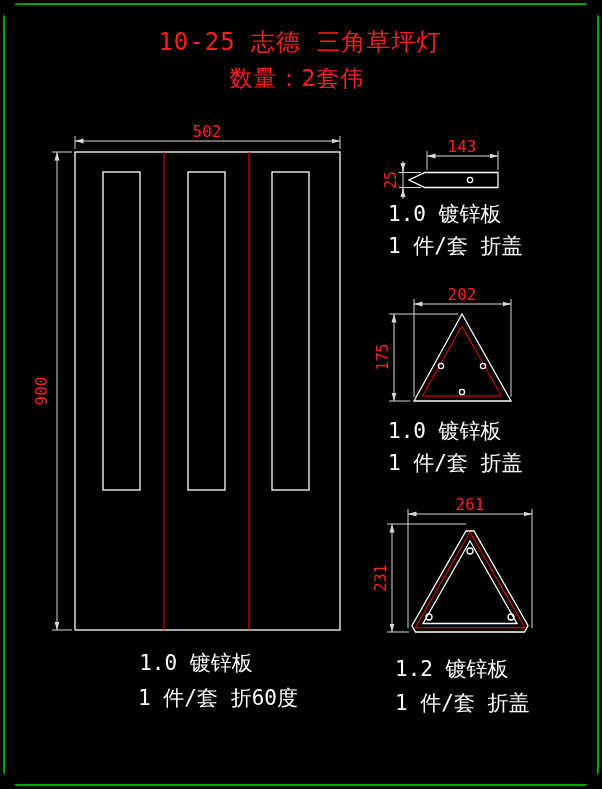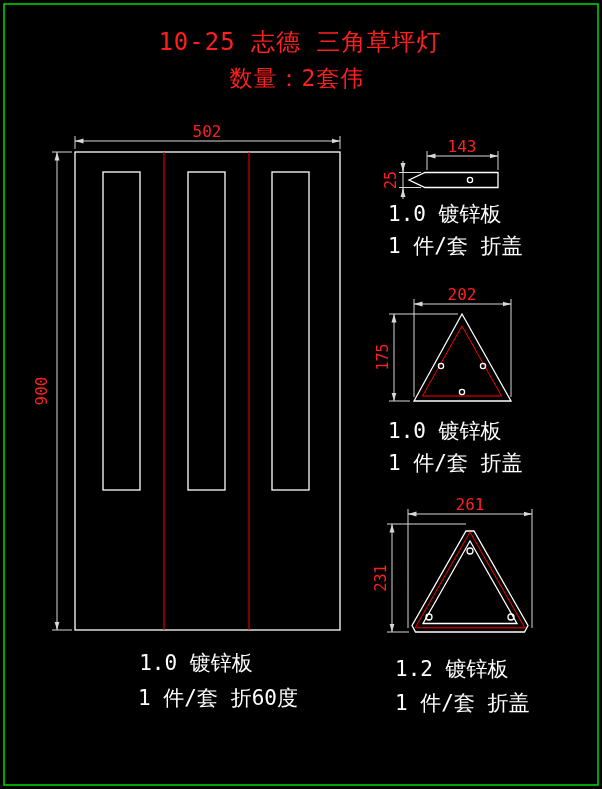--- a/index.html
+++ b/index.html
@@ -1,17 +1,17 @@
 <!DOCTYPE html>
 <html><head>
 <meta charset="utf-8">
 <style>
   html,body{margin:0;padding:0;background:#000;}
   .stage{position:relative;width:602px;height:789px;background:#000;overflow:hidden;
-         font-family:"DejaVu Sans Mono","Liberation Mono",monospace;}
+         font-family:"DejaVu Sans Mono","Liberation Mono",monospace;border-radius:30px;}
   svg{position:absolute;left:0;top:0;}
   text{font-family:"DejaVu Sans Mono","Liberation Mono",monospace;}
   .ttl{fill:#ff1f1f;font-size:24px;letter-spacing:1px;}
   .ttl2{fill:#ff1f1f;font-size:23px;letter-spacing:1px;}
   .dim{fill:#ff1f1f;font-size:16px;}
   .dims{fill:#ff1f1f;font-size:15px;}
   .lbl{fill:#ffffff;font-size:21px;}
   .w{stroke:#d8d8d8;stroke-width:1;fill:none;}
   .shape{stroke:#ffffff;stroke-width:1.3;fill:none;}
   .r{stroke:#ff0000;stroke-width:1;fill:none;}

